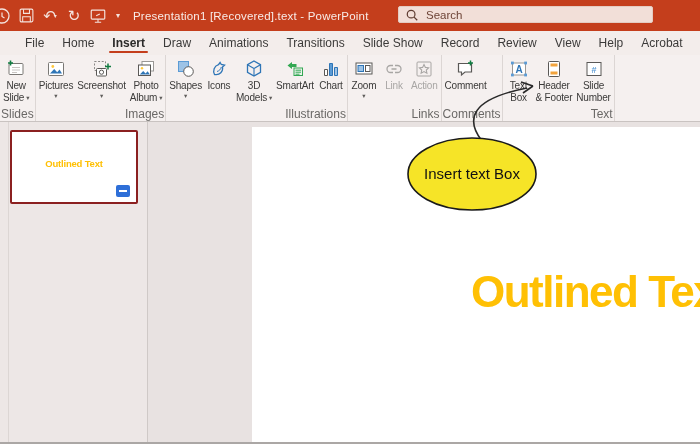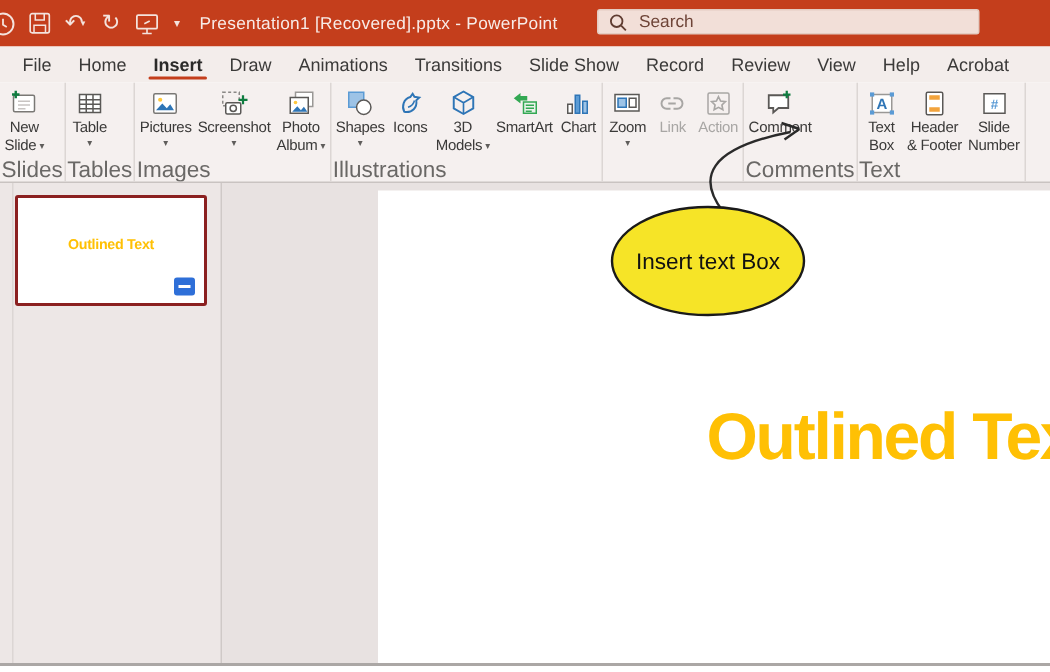--- a/index.html
+++ b/index.html
@@ -18,39 +18,39 @@
   .qat-caret{font-size:8px;width:14px;text-align:center;color:#F4E3DD;}
   .tb-title{font-size:11.5px;margin-left:8px;white-space:nowrap;color:#F8ECE8;letter-spacing:.2px;}
   .searchbox{position:absolute;left:398px;top:6px;width:255px;height:17px;background:#F2DFD8;
              border:1px solid #E4CCC2;border-radius:2px;display:flex;align-items:center;padding:0 6px;box-sizing:border-box;}
   .searchbox svg{flex:0 0 auto;color:#5F3C31;}
   .searchbox input{border:none;outline:none;background:transparent;font-size:11.5px;color:#4a2d24;
                    font-family:"Liberation Sans",sans-serif;margin-left:5px;width:100%;}
   .searchbox input::placeholder{color:#6E4437;opacity:1;}
   
   .menubar{position:absolute;left:0;top:31px;width:700px;height:24px;background:#F3EDEB;
-           display:flex;align-items:stretch;padding-left:6px;box-sizing:border-box;}
+           display:flex;align-items:stretch;padding-left:16px;box-sizing:border-box;}
   .mitem{font-size:12px;color:#3b3a39;padding:0 9px;display:flex;align-items:center;position:relative;cursor:default;}
   .mitem.active{font-weight:bold;color:#2b2a29;}
   .mitem.active::after{content:"";position:absolute;left:6px;right:6px;bottom:2px;height:2.5px;
                        background:#C43E1C;border-radius:2px;}
   
   .ribbon{position:absolute;left:0;top:55px;width:700px;height:67px;background:#F5F0EF;
           border-bottom:1.5px solid #C9C3C1;display:flex;box-sizing:border-box;overflow:hidden;}
   .rgroup{display:flex;flex-direction:column;border-right:1px solid #DCD6D4;padding:2px 1px 0;}
   .rrow{display:flex;align-items:flex-start;flex:1;}
   .rbtn{display:flex;flex-direction:column;align-items:center;padding:1px 2px 0;min-width:26px;
         color:#3b3a39;cursor:default;}
   .rbtn.disabled{color:#A8A6A4;}
   .rbtn.disabled .rlabel{color:#A8A6A4;}
   .ricon{height:22px;display:flex;align-items:center;justify-content:center;}
   .rlabel{font-size:10px;line-height:1.18;text-align:center;color:#3b3a39;white-space:nowrap;letter-spacing:-0.2px;}
   .chev{font-size:6.5px;color:#5f5d5b;margin-left:2px;vertical-align:1px;}
   .chev-below{font-size:6.5px;color:#5f5d5b;line-height:1;margin-top:1px;}
-  .glabel{font-size:15px;color:#6a6866;text-align:left;height:14px;line-height:14px;white-space:nowrap;}
+  .glabel{font-size:12px;color:#6a6866;text-align:right;height:14px;line-height:14px;white-space:nowrap;}
   
   .editing-bg{position:absolute;left:148px;top:122px;width:552px;height:320px;background:#E8E2E1;}
   .thumb-panel{position:absolute;left:0;top:122px;width:148px;height:320px;background:#EDE7E6;
                border-right:1px solid #CFC9C7;box-sizing:border-box;}
   .thumb-panel .inner-line{position:absolute;left:8px;top:0;bottom:0;width:1px;background:#DCD6D4;}
   .thumbnail{position:absolute;left:10px;top:8px;width:128px;height:74px;background:#fff;
              border:2px solid #8B2020;border-radius:2px;box-sizing:border-box;}
   .thumb-title{position:absolute;left:0;right:0;top:26px;text-align:center;font-weight:bold;
                font-size:9.5px;color:#FFB900;letter-spacing:-0.2px;}
   .thumb-logo{position:absolute;right:6px;bottom:5px;width:14px;height:12px;background:#2E6FD8;
@@ -92,21 +92,21 @@
         <span class="qicon">
           <svg width="18" height="18" viewBox="0 0 20 20">
             <rect x="2.5" y="3.5" width="15" height="10" rx="1" fill="none" stroke="currentColor" stroke-width="1.3"></rect>
             <path d="M10 13.5v3 M6.5 17h7 M8 9.8l4-2" fill="none" stroke="currentColor" stroke-width="1.2"></path>
           </svg>
         </span>
         <span class="qicon qat-caret">
           <span style="font-size:8px;">▾</span>
         </span>
       </div>
-    <div class="tb-title">Presentation1 [Recovered].pptx - PowerPoint</div>
+    <div class="tb-title">Presentation1 [Recovered].text - PowerPoint</div>
     <div class="searchbox">
       <svg width="14" height="14" viewBox="0 0 16 16">
         <circle cx="7" cy="7" r="4.4" fill="none" stroke="currentColor" stroke-width="1.4"></circle>
         <path d="M10.4 10.4 L14 14" stroke="currentColor" stroke-width="1.4"></path>
       </svg>
       <input type="text" placeholder="Search" style="">
     </div>
   </div>
 
   <div class="menubar" id="menubar">
@@ -138,35 +138,20 @@
             <div class="rlabel">New<br>Slide<span class="chev">▾</span></div>
           </div>
         </div>
         <div class="glabel">Slides</div>
       </div>
       <div class="rgroup">
         <div class="rrow">
           <div class="rbtn">
             <span class="ricon">
               <svg width="20" height="20" viewBox="0 0 20 20">
-                <rect x="3" y="4" width="14" height="12" fill="#fff" stroke="#5a5856"></rect>
-                <path d="M3 7.5h14 M3 10.5h14 M3 13.5h14 M7.5 4v12 M12 4v12" stroke="#5a5856" stroke-width="1"></path>
-              </svg>
-            </span>
-            <div class="rlabel">Table</div>
-            <div class="chev-below">▾</div>
-          </div>
-        </div>
-        <div class="glabel">Tables</div>
-      </div>
-      <div class="rgroup">
-        <div class="rrow">
-          <div class="rbtn">
-            <span class="ricon">
-              <svg width="20" height="20" viewBox="0 0 20 20">
                 <rect x="2.5" y="3.5" width="15" height="13" rx="1" fill="#fff" stroke="#7a7875"></rect>
                 <circle cx="6.8" cy="7.5" r="1.4" fill="#FFC83D"></circle>
                 <path d="M4 14.5l4.2-4.5 3 3.2 2.3-2.7 2.5 4z" fill="#2E75B6"></path>
               </svg>
             </span>
             <div class="rlabel">Pictures</div>
             <div class="chev-below">▾</div>
           </div>
           <div class="rbtn">
             <span class="ricon">
@@ -271,20 +256,21 @@
           <div class="rbtn disabled">
             <span class="ricon">
               <svg width="20" height="20" viewBox="0 0 20 20">
                 <rect x="3" y="3" width="14" height="14" rx="1" fill="none" stroke="currentColor"></rect>
                 <path d="M10 5.5l1.4 2.9 3.2.4-2.3 2.2.6 3.2-2.9-1.6-2.9 1.6.6-3.2-2.3-2.2 3.2-.4z" fill="none" stroke="currentColor" stroke-width="1.1"></path>
               </svg>
             </span>
             <div class="rlabel">Action</div>
           </div>
         </div>
+        <div class="glabel">Links</div>
       </div>
       <div class="rgroup">
         <div class="rrow">
           <div class="rbtn">
             <span class="ricon">
               <svg width="20" height="20" viewBox="0 0 20 20">
                 <path d="M2.5 4.5h13v8.5H9l-3.5 3v-3h-3z" fill="#fff" stroke="#5a5856" stroke-width="1.2"></path>
                 <path d="M14.5 1.5v5 M12 4h5" stroke="#107C41" stroke-width="1.5"></path>
               </svg>
             </span>

